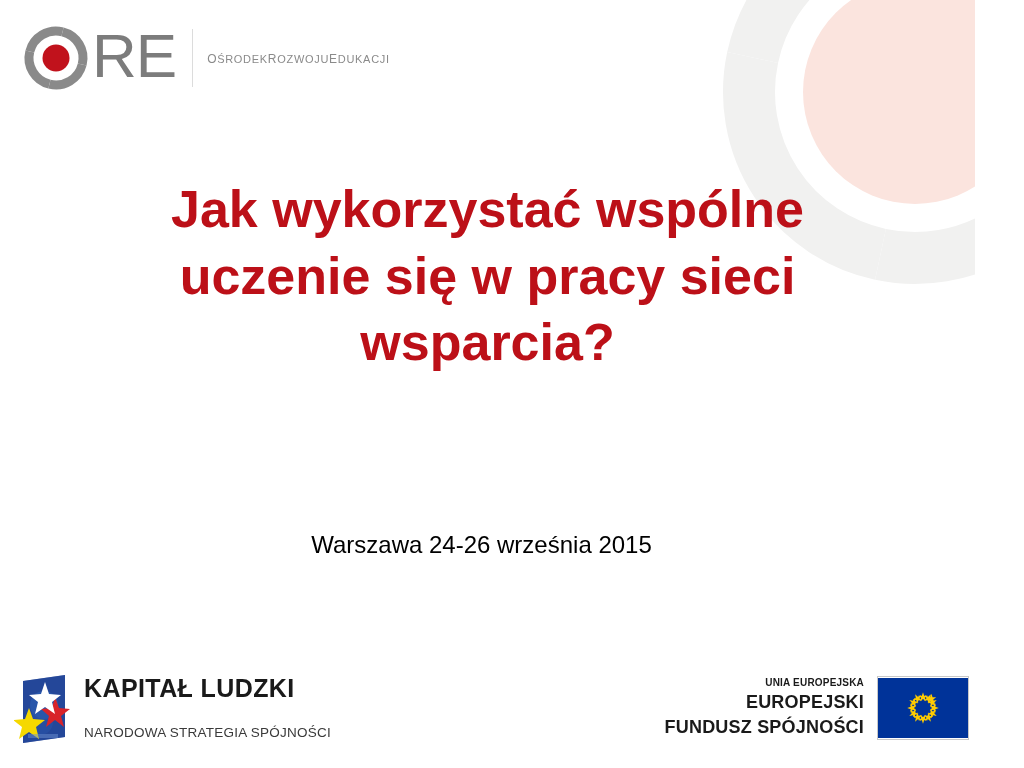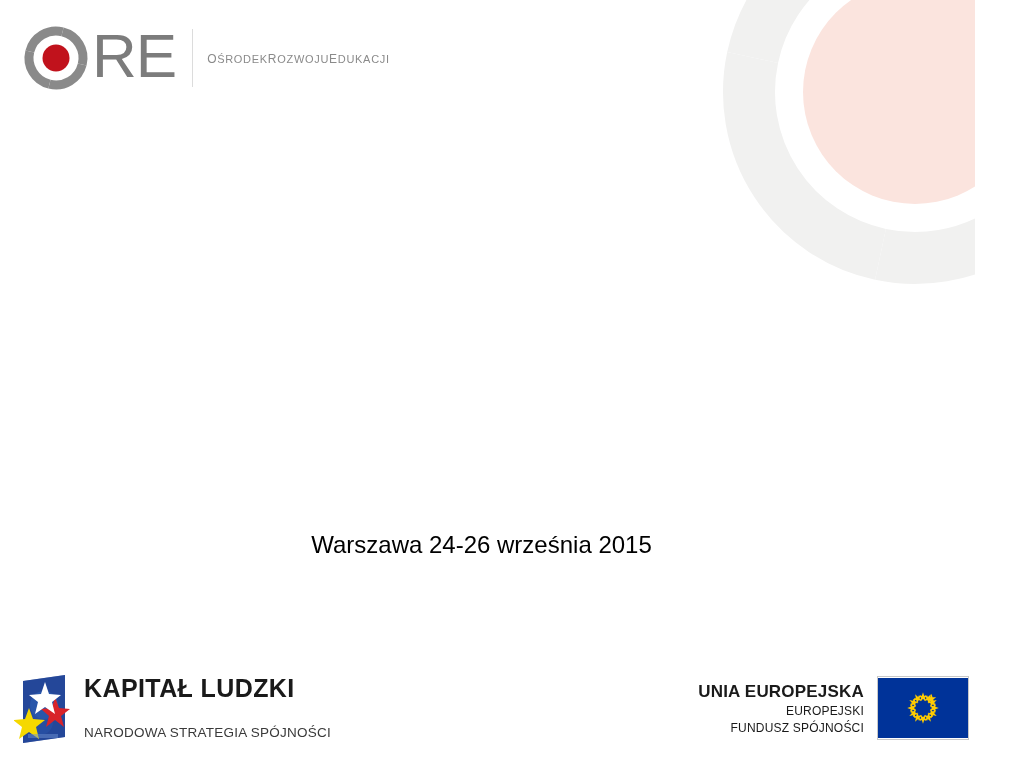--- a/index.html
+++ b/index.html
@@ -159,28 +159,28 @@
     align-items: center;
     z-index: 2;
   }
   .eu-text {
     text-align: right;
     margin-right: 13px;
     color: #1a1a1a;
     font-family: "Liberation Sans", sans-serif;
   }
   .eu-line1 {
-    font-size: 17px;
+    font-size: 10px;
     font-weight: bold;
     letter-spacing: 0.2px;
     line-height: 1.38;
   }
   .eu-line2, .eu-line3 {
-    font-size: 12px;
-    font-weight: normal;
+    font-size: 18px;
+    font-weight: bold;
     letter-spacing: 0.2px;
     line-height: 1.38;
   }
   .eu-flag {
     width: 90px;
     height: 62px;
     display: block;
     border: 1px solid #c8c8c8;
   }
 </style>
@@ -217,20 +217,27 @@
     </span>
     <span class="ore-letters">RE</span>
     <span class="ore-divider"></span>
     <span class="ore-tagline">
       <span>Ośrodek</span>
       <span>Rozwoju</span>
       <span>Edukacji</span>
     </span>
   </div>
 
+  <div class="title-block">
+    <h1 class="title">
+      <span>Jak wykorzystać wspólne</span><br>
+      <span>uczenie się w pracy sieci</span><br>
+      <span>wsparcia?</span>
+    </h1>
+  </div>
 
   <div class="subtitle-block">
     <p class="subtitle">Warszawa 24-26 września 2015</p>
   </div>
 
   <div class="kl-logo">
     <span>
       <svg class="kl-emblem" viewBox="0 0 56 74" aria-hidden="true">
 
         <polygon points="9,9 51,3 51,65 9,71" fill="#1F3C8C"></polygon>

